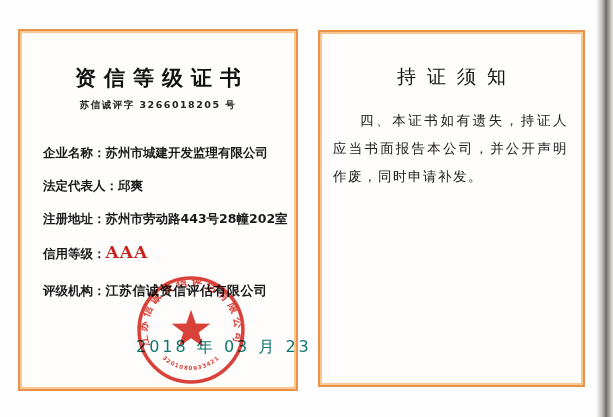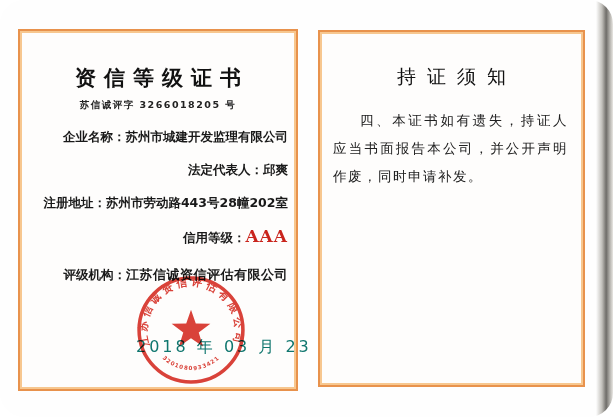--- a/index.html
+++ b/index.html
@@ -3,21 +3,20 @@
 <meta charset="utf-8">
 <style>
   html, body { margin: 0; padding: 0; background: #ffffff; }
   .stage {
     position: relative;
     width: 613px; height: 417px;
     background: #fefefe;
     overflow: hidden;
     font-family: "DejaVu Sans", sans-serif;
     color: #1c1c1c;
-    border-radius: 24px;
   }
 
   
   .page {
     position: absolute;
     background: #fefdfc;
     border: 2px solid #e8924c;
     box-shadow: inset 0 0 0 2px #f7c78f;
   }
   .left-page  { left: 18px;  top: 29px; width: 276px; height: 358px; }
@@ -36,21 +35,21 @@
   .cert-no {
     margin-top: 7px;
     text-align: center;
     font-size: 9.5px;
     font-weight: bold;
     letter-spacing: 1.5px;
     color: #222;
   }
   .fields {
     position: absolute;
-    left: 23px; right: 8px; top: 96px; text-align: right;
+    left: 23px; right: 8px; top: 112px;
   }
   .field-row {
     margin-bottom: 13px;
     font-size: 12.5px;
     font-weight: bold;
     line-height: 20px;
     white-space: nowrap;
     color: #191919;
   }
   .field-row .val { font-weight: bold; }

